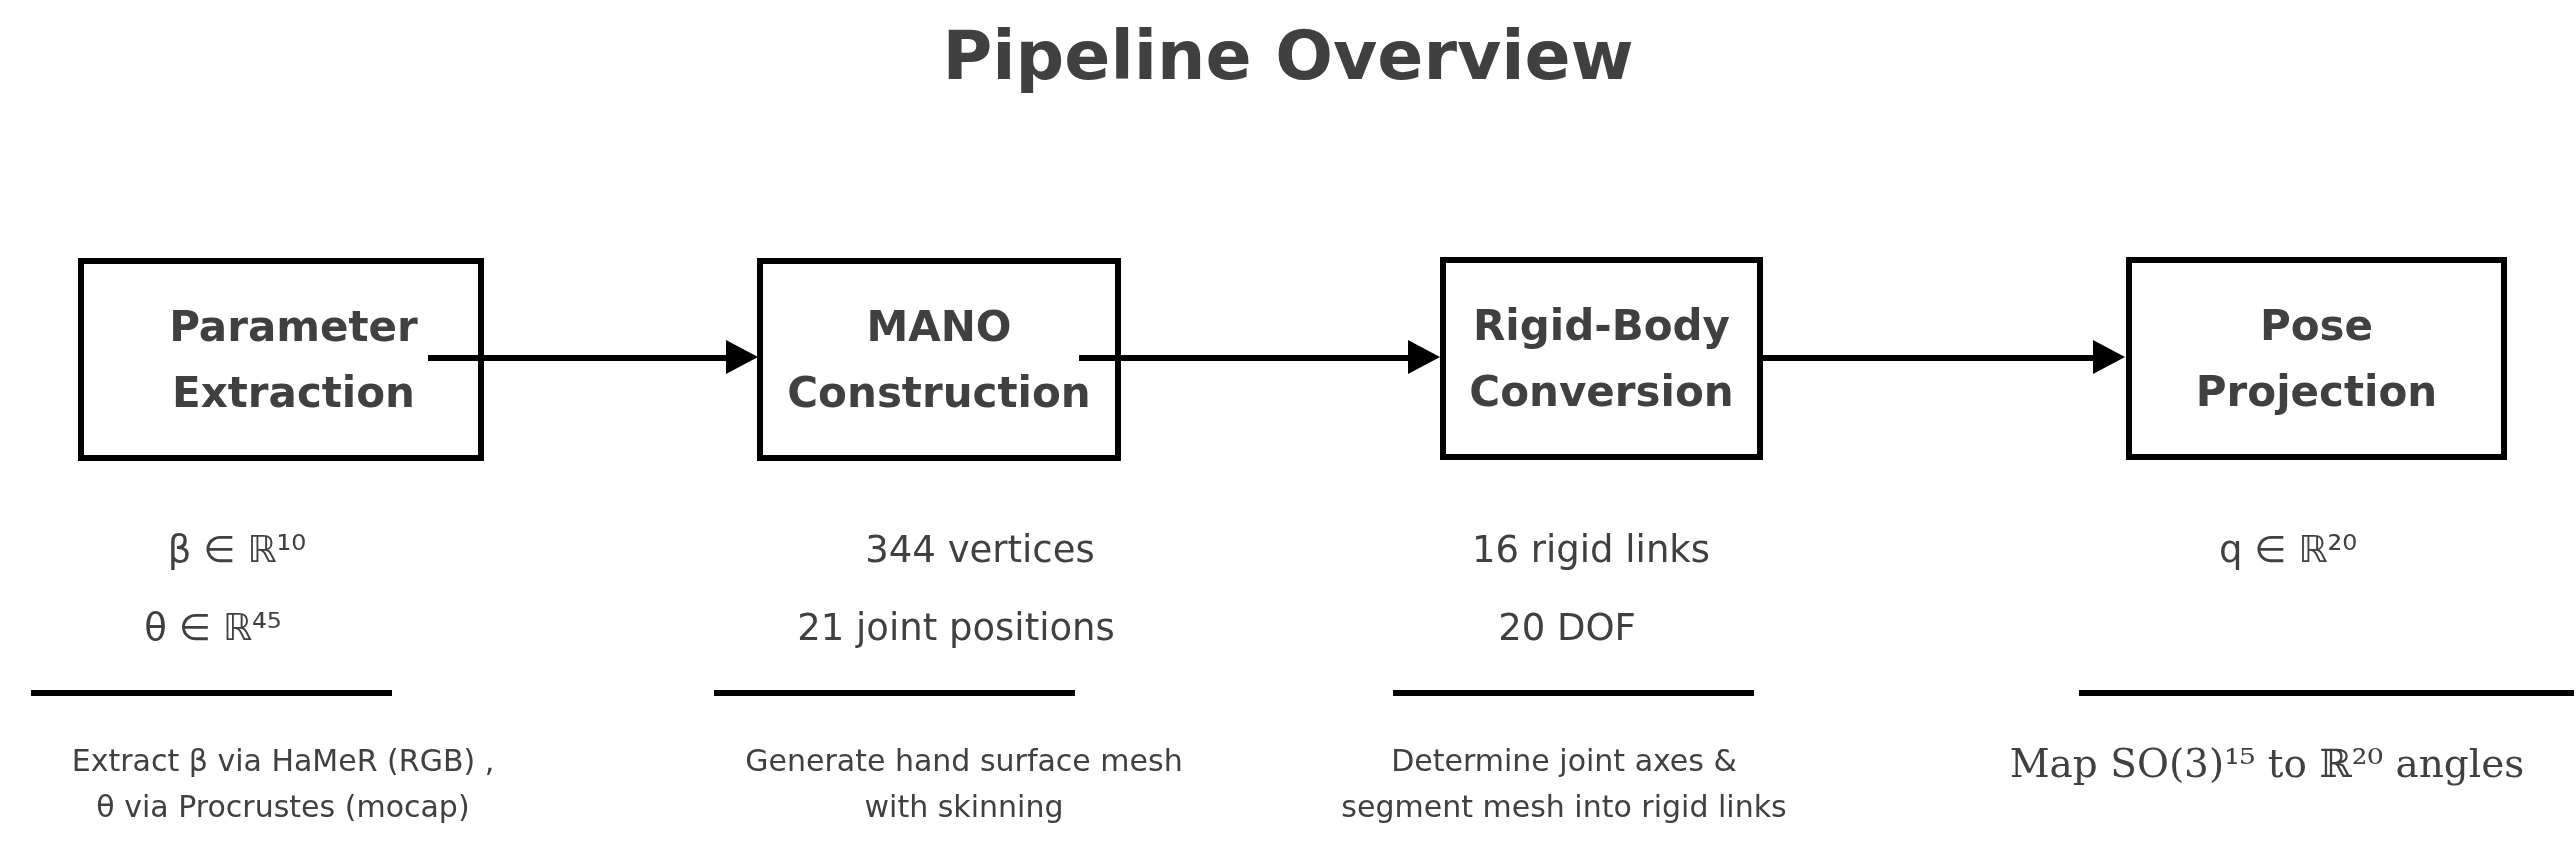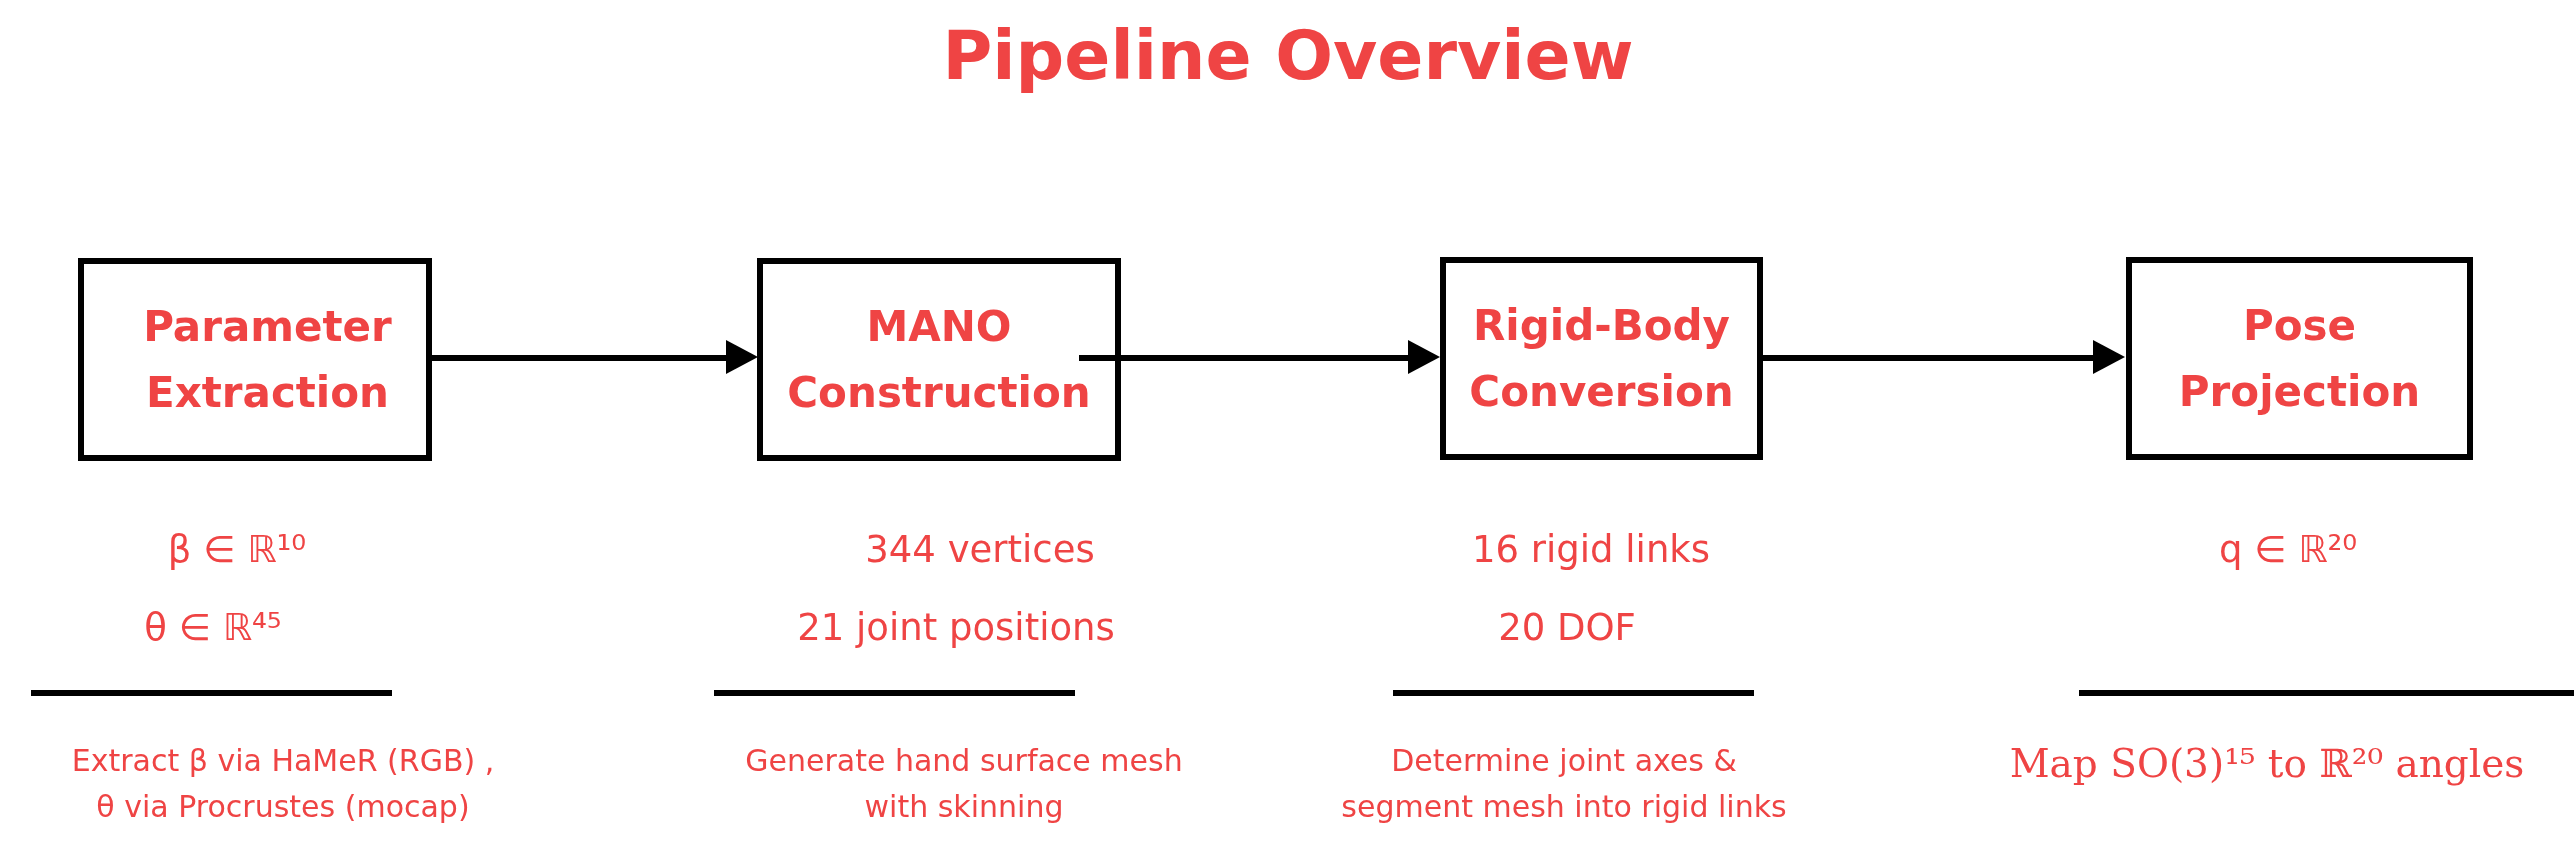--- a/index.html
+++ b/index.html
@@ -1,21 +1,21 @@
 <!DOCTYPE html>
 <html style="font-size:13px"><head>
 <meta charset="utf-8">
 <style>
   html, body { margin: 0; padding: 0; background: #ffffff; }
   .canvas {
     position: relative;
     width: 2576px;
     height: 848px;
     background: #ffffff;
-    color: #ef4444;
+    color: #404040;
     font-family: "DejaVu Sans", "Liberation Sans", sans-serif;
     overflow: hidden;
     text-decoration: underline;
   }
 
   .title {
     position: absolute;
     left: 0; top: 16px; width: 100%;
     text-align: center;
     font-size: 68px;
@@ -33,24 +33,24 @@
     align-items: center;
     justify-content: center;
   }
   .box-label {
     font-size: 42px;
     font-weight: bold;
     line-height: 66px;
     text-align: center;
     white-space: pre-line;
   }
-  .box-1 { left: 78px;   top: 258px; width: 354px; height: 203px; padding-left: 25px; }
+  .box-1 { left: 78px;   top: 258px; width: 406px; height: 203px; padding-left: 25px; }
   .box-2 { left: 757px;  top: 258px; width: 364px; height: 203px; }
   .box-3 { left: 1440px; top: 257px; width: 323px; height: 203px; }
-  .box-4 { left: 2126px; top: 257px; width: 347px; height: 203px; }
+  .box-4 { left: 2126px; top: 257px; width: 381px; height: 203px; }
 
   .arrow { position: absolute; top: 340px; height: 35px; }
   .arrow .shaft {
     position: absolute; left: 0; right: 27px; top: 14.5px; height: 6.4px;
     background: #000000;
   }
   .arrow .head {
     position: absolute; right: 0; top: 0;
     width: 0; height: 0;
     border-top: 17.7px solid transparent;

